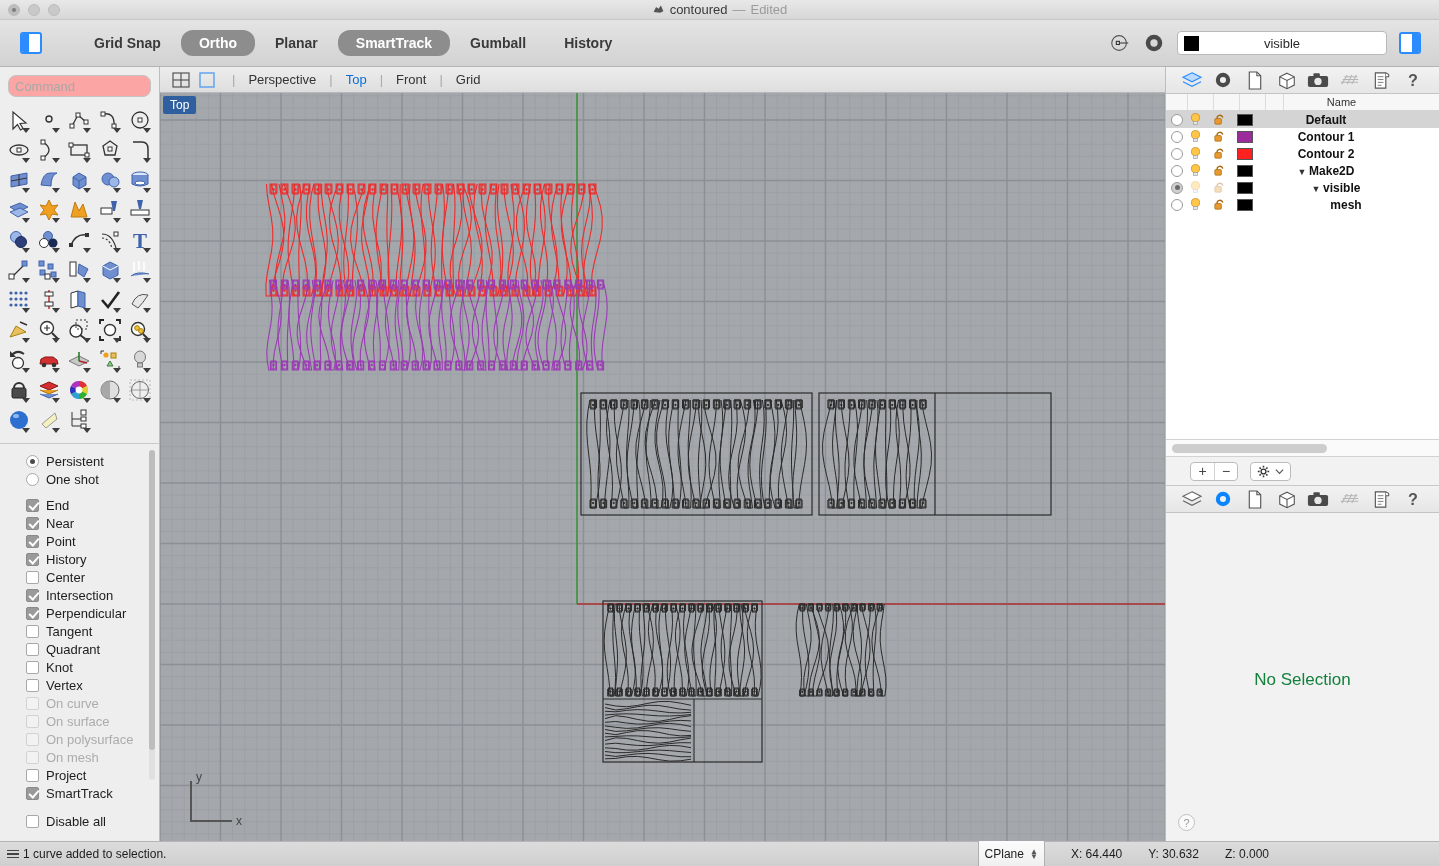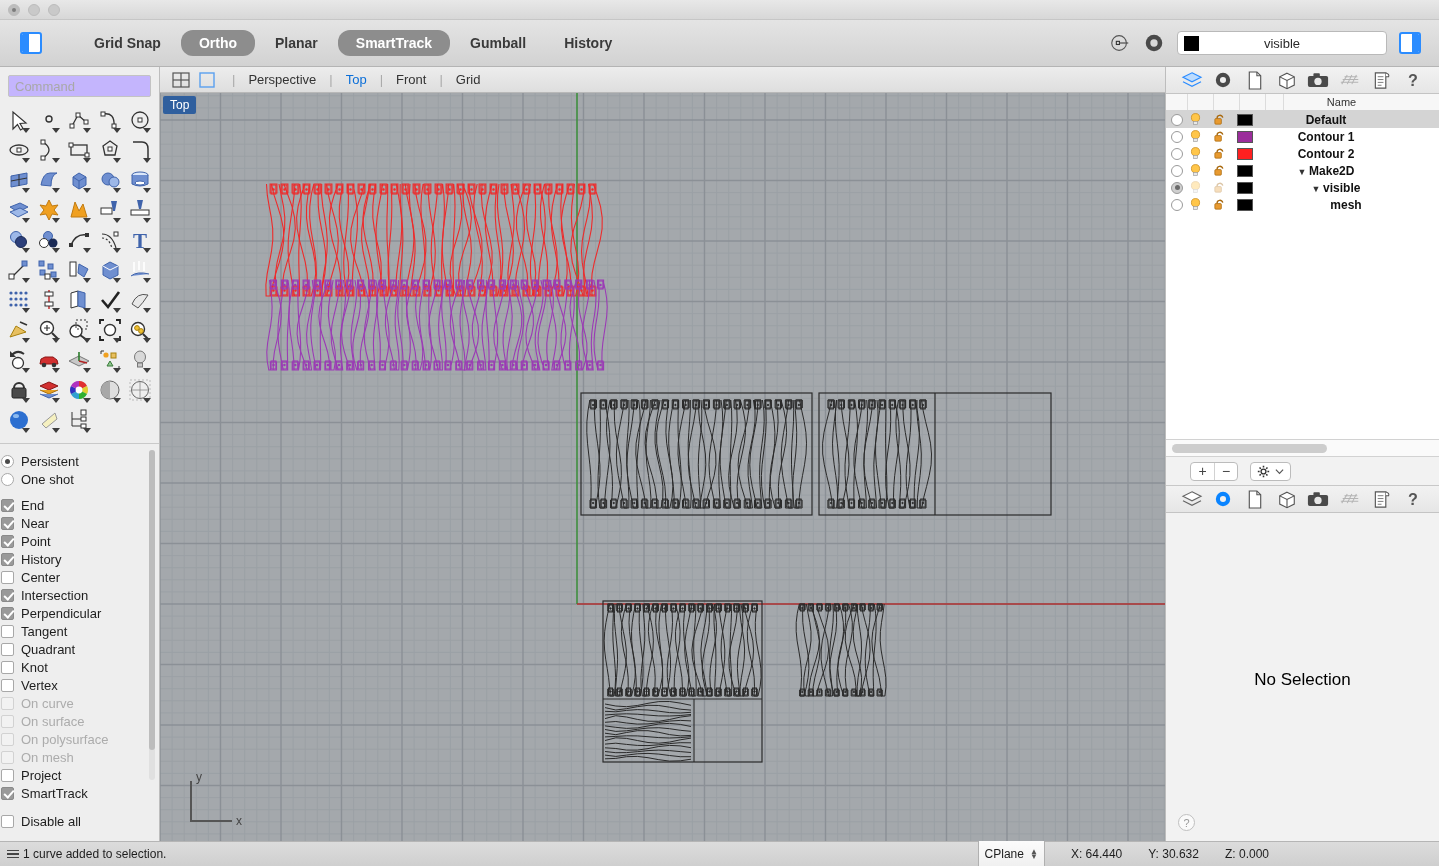--- a/index.html
+++ b/index.html
@@ -71,38 +71,38 @@
   
   .main { flex: 1; display: flex; min-height: 0; }
 
   
   .leftbar {
     width: 160px; flex: 0 0 160px; background: #eeeeee;
     border-right: 1px solid #bdbdbd; display: flex; flex-direction: column; min-height: 0;
   }
   .cmd-wrap { padding: 8px 8px 6px 8px; }
   .cmd-input {
-    width: 100%; height: 22px; border: 1px solid #c3c3c3; border-radius: 2px;
-    background: #c4b5fd; font-size: 13px; color: #3a3a3a; padding: 0 6px;
+    width: 100%; height: 22px; border: 1px solid #c3c3c3; border-radius: 8px;
+    background: #fca5a5; font-size: 13px; color: #3a3a3a; padding: 0 6px;
     font-family: "Liberation Sans", sans-serif;
   }
   .cmd-input::placeholder { color: #a8a8a8; }
   .tool-grid { display: grid; grid-template-columns: repeat(5, 1fr); padding: 2px 4px 4px 4px; }
   .tool-cell {
     height: 30px; display: flex; align-items: center; justify-content: center; position: relative;
   }
   .tool-cell svg { display: block; }
   .tool-cell .flyout {
     position: absolute; right: 4px; bottom: 2px;
     width: 0; height: 0; border-left: 4px solid transparent; border-right: 4px solid transparent;
     border-top: 5px solid #3c3c3c;
   }
   .osnap-sep { border-top: 1px solid #c9c9c9; margin: 4px 0 0 0; }
   .osnap {
-    flex: 1; overflow: hidden; position: relative; padding: 8px 0 0 1px; min-height: 0;
+    flex: 1; overflow: hidden; position: relative; padding: 8px 0 0 26px; min-height: 0;
   }
   .osnap-row { display: flex; align-items: center; gap: 7px; height: 18px; font-size: 13px; color: #1d1d1d; }
   .osnap-row.dim { color: #acacac; }
   .radio {
     width: 13px; height: 13px; border-radius: 50%; border: 1px solid #a8a8a8; background: #fff;
     display: flex; align-items: center; justify-content: center; flex: 0 0 13px;
   }
   .radio.on::after { content:""; width: 5px; height: 5px; border-radius: 50%; background: #4a4a4a; }
   .cbx {
     width: 13px; height: 13px; border-radius: 2px; border: 1px solid #a8a8a8; background: #fff;
@@ -169,21 +169,21 @@
   .tri { font-size: 9px; color: #333; }
   .layer-body { flex: 1; background: #fff; border-bottom: 1px solid #d2d2d2; overflow: hidden; min-height: 0; }
   .hscroll { height: 17px; flex: 0 0 17px; background: #fafafa; border-bottom: 1px solid #d2d2d2; display: flex; align-items: center; padding: 0 6px; }
   .hscroll i { display: block; height: 9px; width: 155px; background: #cdcdcd; border-radius: 5px; }
   .rb-btnbar { height: 29px; flex: 0 0 29px; background: #f2f2f2; display: flex; align-items: center; gap: 12px; padding-left: 24px; border-bottom: 1px solid #c8c8c8; }
   .seg { display: flex; border: 1px solid #bcbcbc; border-radius: 4px; overflow: hidden; background: #fff; height: 19px; }
   .seg > div { width: 23px; display: flex; align-items: center; justify-content: center; font-size: 14px; color: #444; }
   .seg > div + div { border-left: 1px solid #d2d2d2; }
   .gearbtn { display: flex; align-items: center; gap: 5px; border: 1px solid #bcbcbc; border-radius: 4px; background: #fff; height: 19px; padding: 0 6px; }
   .rb-empty { flex: 1; background: #f2f2f2; position: relative; min-height: 0; }
-  .no-sel { position: absolute; left: 0; right: 0; top: 48%; text-align: center; font-size: 17px; color: #000000; }
+  .no-sel { position: absolute; left: 0; right: 0; top: 48%; text-align: center; font-size: 17px; color: #15803d; }
   .help-corner { position: absolute; left: 12px; bottom: 10px; width: 17px; height: 17px; border-radius: 50%; border: 1px solid #c0c0c0; background: #fafafa; display:flex;align-items:center;justify-content:center;font-size:11px;color:#999;}
 
   
   .statusbar {
     height: 25px; flex: 0 0 25px; background: linear-gradient(#dcdcdc, #cfcfcf);
     border-top: 1px solid #b5b5b5; display: flex; align-items: center; font-size: 12px; color: #1d1d1d;
   }
   .sb-left { display: flex; align-items: center; gap: 4px; padding-left: 7px; }
   .hamburger { display: inline-flex; flex-direction: column; gap: 2px; }
   .hamburger i { display: block; width: 12px; height: 1.5px; background: #444; }
@@ -197,20 +197,28 @@
 </head>
 <body>
 
 <div class="app">
 
   <div class="titlebar">
     <div class="traffic">
       <div class="tl-dot first"></div>
       <div class="tl-dot"></div>
       <div class="tl-dot"></div>
+    </div>
+    <div class="title-center">
+      <svg class="title-icon" width="13" height="13" viewBox="0 0 16 16">
+        <path d="M2 11 L5 5 L8 7 L11 3 L14 10 L10 12 Z" fill="#555"></path>
+      </svg>
+      <span>contoured</span>
+      <span class="title-edited">—</span>
+      <span class="title-edited">Edited</span>
     </div>
   </div>
 
   <div class="toolbar">
     <div class="sidebar-toggle"></div>
     <div class="tb-items">
       <div class="tb-btn">Grid Snap</div>
       <div class="tb-btn on">Ortho</div>
       <div class="tb-btn">Planar</div>
       <div class="tb-btn on">SmartTrack</div>

